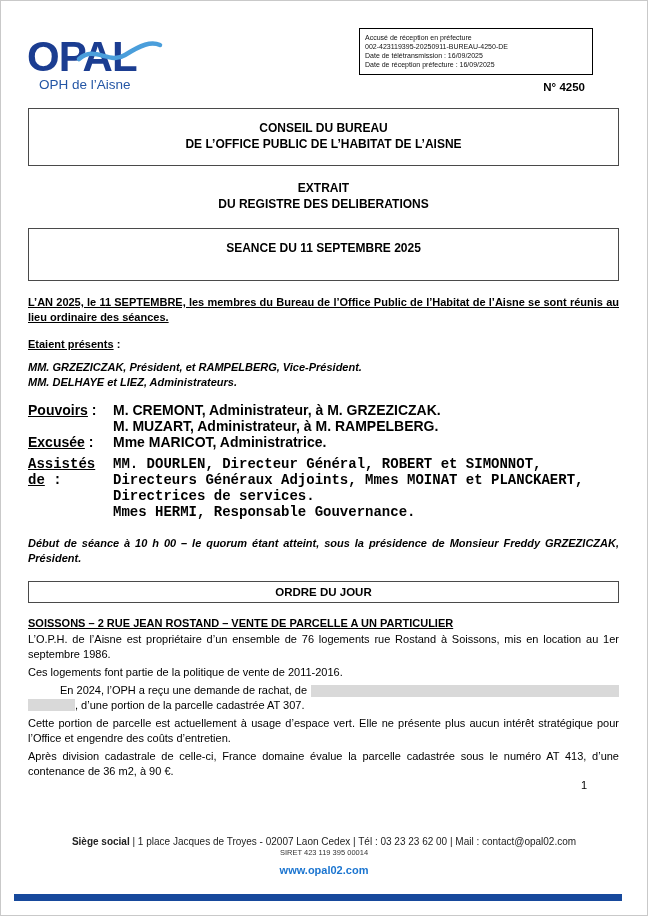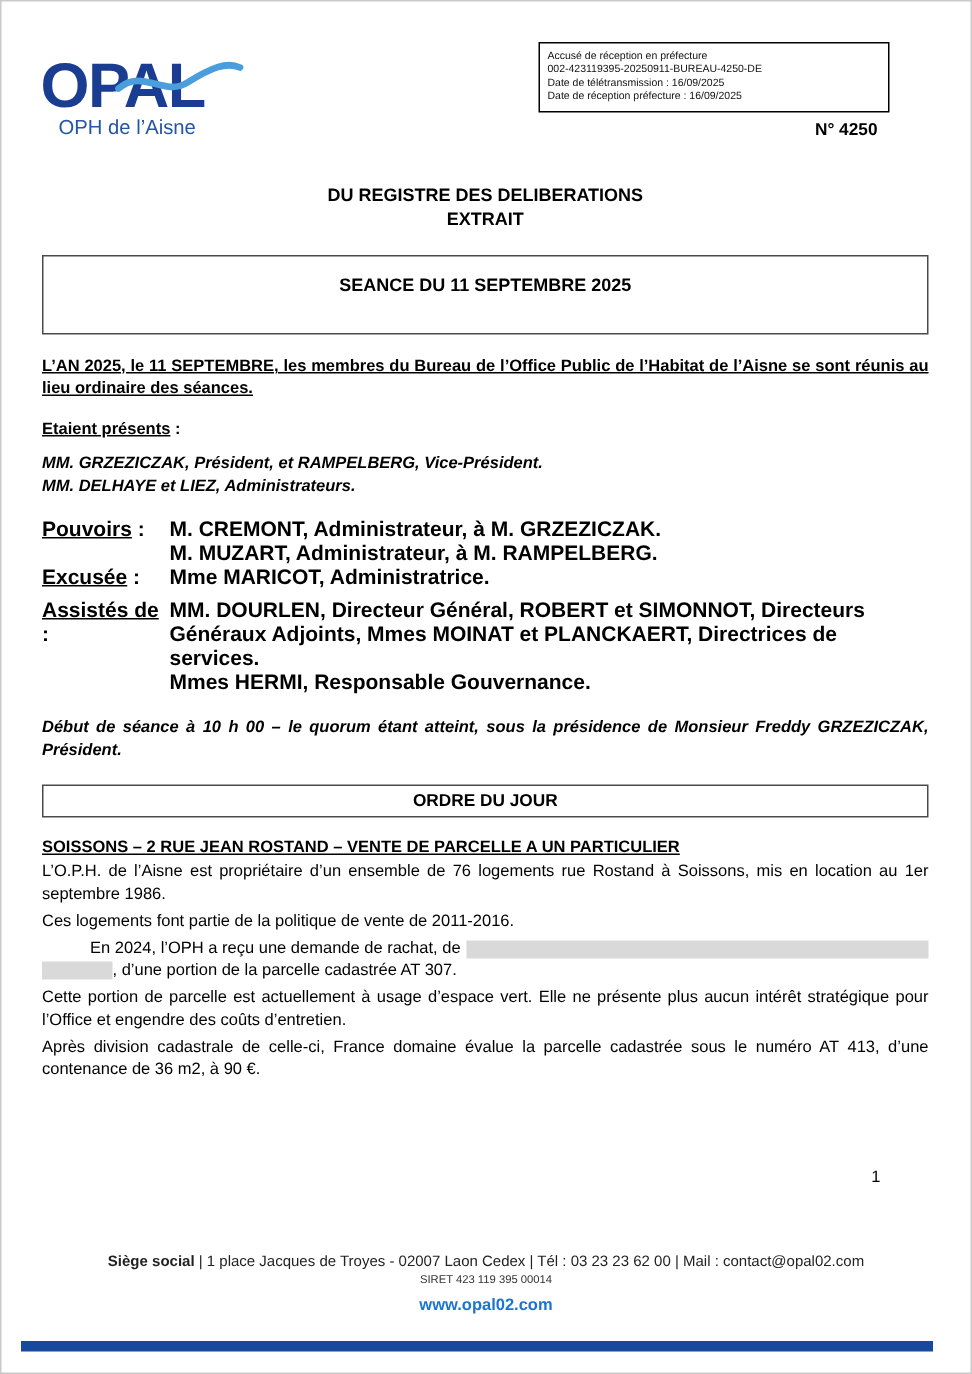--- a/index.html
+++ b/index.html
@@ -28,21 +28,21 @@
 
   .p { font-size:11px; line-height:15px; text-align:justify; }
   .b { font-weight:bold; }
   .opening { margin-top:14px; font-weight:bold;text-decoration:underline; }
   .present-label { margin-top:13px; font-size:11px; font-weight:bold; }
   .u { text-decoration:underline; }
   .present-lines { margin-top:10px; font-size:11px; line-height:15px; font-weight:bold;font-style:italic; }
 
   .att { margin-top:12px; font-size:14px; line-height:16px; font-weight:bold; }
   .att-row { display:flex; }
-  .att-row.gap { margin-top:6px; }
+  .att-row.gap { margin-top:6px;font-family:Liberation Mono, monospace; }
   .att-label { width:85px; flex:0 0 85px; }
   .att-val { flex:1; }
 
   .session-note { margin-top:16px; font-weight:bold; font-style:italic; }
 
   .box-agenda { font-size:11.5px; padding:4px 0 4px 0; margin-top:15px; }
   .subject { margin-top:14px; font-size:11px; font-weight:bold; text-decoration:underline; }
 
   .para { margin-top:3px; }
   .redact-line1 { display:flex; align-items:center; }
@@ -76,24 +76,28 @@
     <div>Accusé de réception en préfecture</div>
     <div>002-423119395-20250911-BUREAU-4250-DE</div>
     <div>Date de télétransmission : 16/09/2025</div>
     <div>Date de réception préfecture : 16/09/2025</div>
   </div>
 
   <div class="doc-number">N° 4250</div>
 
   <div class="content">
 
+    <div class="box box-council">
+      <div>CONSEIL DU BUREAU</div>
+      <div>DE L’OFFICE PUBLIC DE L’HABITAT DE L’AISNE</div>
+    </div>
 
     <div class="extract">
+      <div>EXTRAIT</div>
       <div>DU REGISTRE DES DELIBERATIONS</div>
-      <div>EXTRAIT</div>
     </div>
 
     <div class="box box-session">SEANCE DU 11 SEPTEMBRE 2025</div>
 
     <div class="p opening">L’AN 2025, le 11 SEPTEMBRE, les membres du Bureau de l’Office Public de l’Habitat de l’Aisne se sont réunis au lieu ordinaire des séances.</div>
 
     <div class="present-label"><span class="u">Etaient présents</span><span> :</span></div>
     <div class="present-lines">
       <div>MM. GRZEZICZAK, Président, et RAMPELBERG, Vice-Président.</div>
       <div>MM. DELHAYE et LIEZ, Administrateurs.</div>

